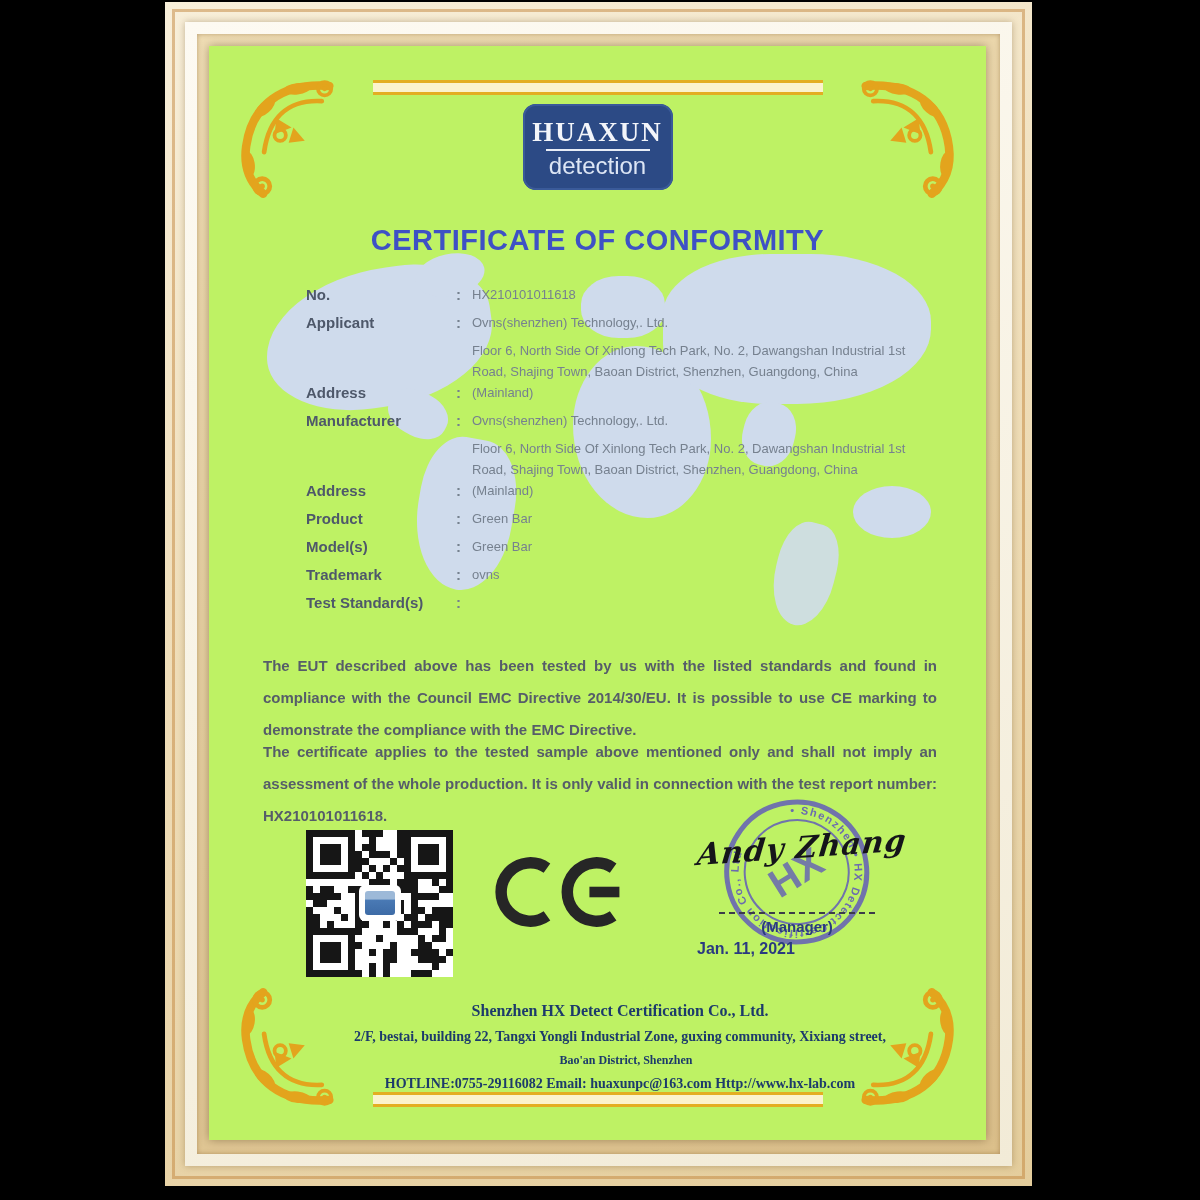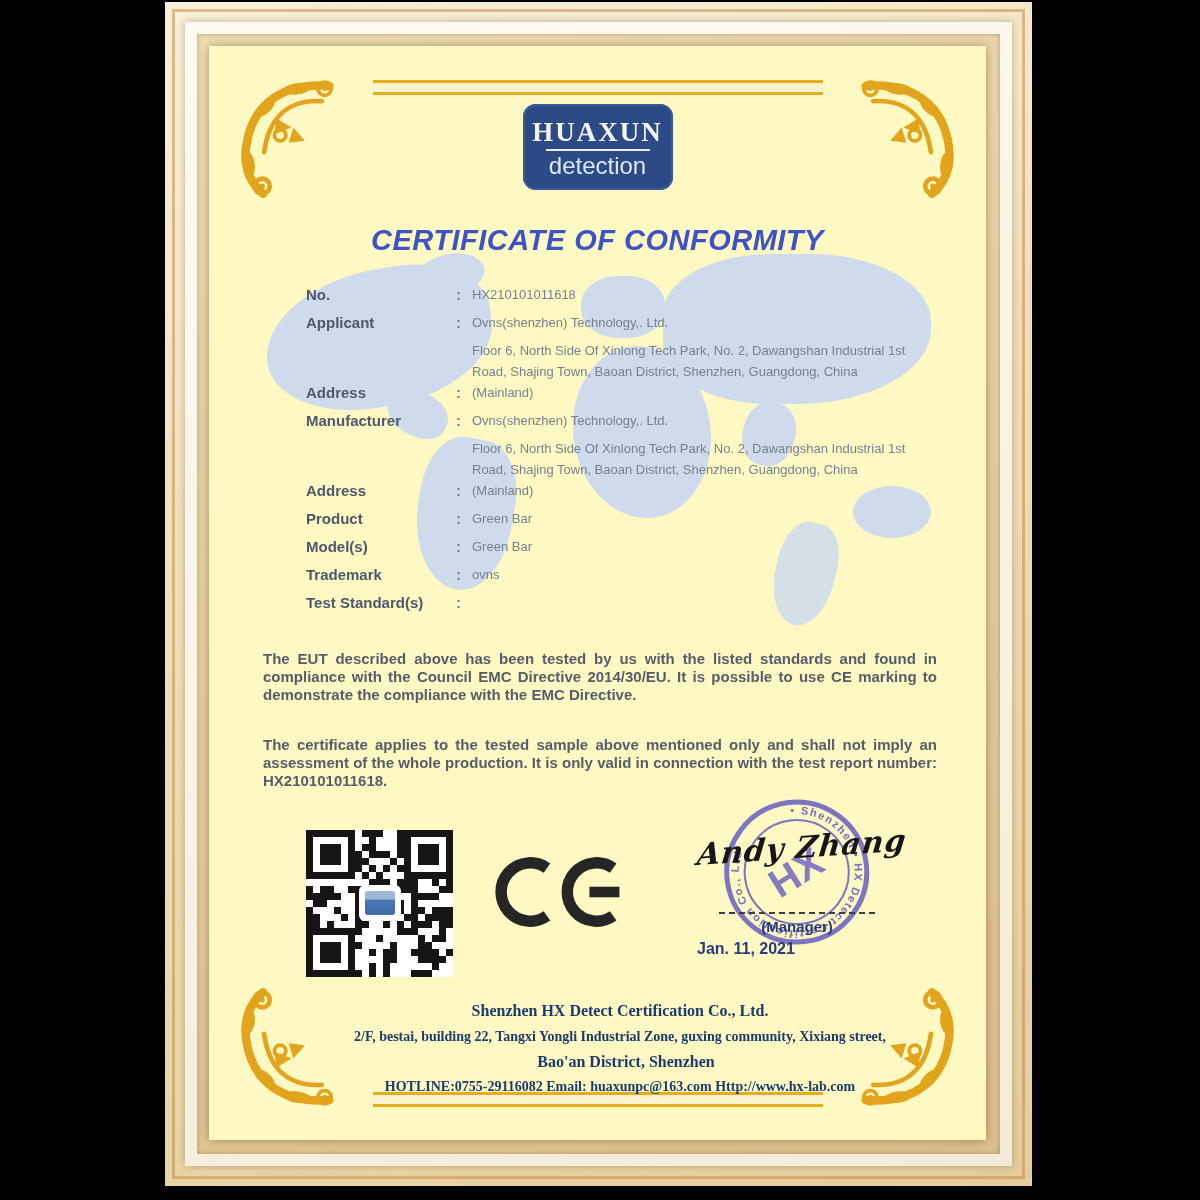--- a/index.html
+++ b/index.html
@@ -5,40 +5,40 @@
   html,body{margin:0;padding:0;}
   body{
     width:1200px;height:1200px;background:#000;position:relative;overflow:hidden;
     font-family:"Liberation Sans",sans-serif;
   }
   .photo{position:absolute;left:165px;top:2px;width:867px;height:1184px;}
   .frame-outer{position:absolute;inset:0;background:linear-gradient(160deg,#f8efda 0%,#efddb8 45%,#e4cd9c 100%);}
   .frame-outer::after{content:"";position:absolute;inset:7px;border:3px solid rgba(193,133,62,.5);}
   .frame-mat{position:absolute;inset:20px;background:linear-gradient(160deg,#fdfaf2,#f2ebd7);box-shadow:0 0 7px rgba(110,80,35,.4);}
   .frame-bevel{position:absolute;inset:32px;background:linear-gradient(160deg,#efddb4,#dcc08b);box-shadow:inset 0 0 5px rgba(120,80,30,.45);}
-  .paper{position:absolute;left:44px;right:46px;top:44px;bottom:46px;background:#fef9c3;box-shadow:0 0 9px rgba(60,40,10,.4);}
+  .paper{position:absolute;left:44px;right:46px;top:44px;bottom:46px;background:#bef264;box-shadow:0 0 9px rgba(60,40,10,.4);}
 
   
   .gold-bar{position:absolute;left:50%;transform:translateX(-50%);width:450px;height:9px;
     background:#fbf3cd;border-top:3px solid #e3ae22;border-bottom:3px solid #e3ae22;}
   .bar-top{top:34px;} .bar-bottom{top:1046px;}
   .orn{position:absolute;width:104px;height:128px;}
   .orn-tl{left:22px;top:28px;} .orn-tr{right:22px;top:28px;transform:scaleX(-1);}
   .orn-bl{left:22px;top:938px;transform:scaleY(-1);} .orn-br{right:22px;top:938px;transform:scale(-1,-1);}
 
   
   .logo{position:absolute;left:50%;top:58px;transform:translateX(-50%);
     width:150px;height:86px;background:#2c4a85;border-radius:13px;
     display:flex;flex-direction:column;align-items:center;justify-content:center;box-shadow:inset 0 0 0 2px #3a5a99;}
   .logo-name{font-family:"Liberation Serif",serif;font-weight:bold;color:#f3f5fa;font-size:27px;letter-spacing:2px;line-height:30px;}
   .logo-divider{width:104px;height:2px;background:#e8edf7;margin:2px 0 3px;}
   .logo-sub{font-family:Liberation Sans, sans-serif;color:#dde6f5;font-size:24px;line-height:23px;}
 
   .cert-title{position:absolute;left:0;right:0;top:178px;text-align:center;
-    color:#3e51c5;font-size:29px;font-weight:bold;letter-spacing:.5px;font-style:italic;}
+    color:#3e51c5;font-size:29px;font-weight:bold;letter-spacing:.5px;}
 
   
   .map{position:absolute;left:56px;top:208px;width:672px;height:372px;z-index:0;}
   .blob{position:absolute;background:#cfdbec;}
   .map .b1{left:0;top:15px;width:228px;height:138px;border-radius:60% 40% 55% 45%;transform:rotate(-8deg);}
   .map .b2{left:150px;top:0;width:70px;height:42px;border-radius:50%;transform:rotate(-12deg);}
   .map .b3{left:122px;top:138px;width:62px;height:44px;border-radius:45%;transform:rotate(28deg);}
   .map .b4{left:152px;top:184px;width:96px;height:152px;border-radius:48% 52% 58% 70%;transform:rotate(10deg);}
   .map .b5{left:316px;top:22px;width:84px;height:62px;border-radius:45%;}
   .map .b6{left:308px;top:92px;width:138px;height:172px;border-radius:46% 54% 46% 54%;}
@@ -48,21 +48,21 @@
   .map .b10{left:510px;top:268px;width:60px;height:104px;border-radius:50% 50% 60% 65%;transform:rotate(14deg);opacity:.9;}
 
   
   .fields{position:absolute;left:69px;top:238px;width:672px;z-index:1;}
   .field-row{display:flex;align-items:flex-end;margin-bottom:7px;line-height:21px;margin-left:28px;}
   .field-label{width:150px;flex:0 0 150px;font-weight:bold;color:#4e586a;font-size:15px;}
   .field-colon{width:16px;flex:0 0 16px;color:#76818f;font-weight:bold;font-size:15px;}
   .field-value{width:440px;color:#76818f;font-size:13px;white-space:pre-line;font-weight:500;}
 
   .para{position:absolute;left:54px;width:674px;z-index:1;color:#565d69;font-size:15px;font-weight:bold;
-    text-align:justify;line-height:18px;}
+    text-align:justify;line-height:32px;}
   .para-1{top:604px;} .para-2{top:690px;}
 
   
   .qr{position:absolute;left:97px;top:784px;width:147px;height:147px;background:#fff;}
   .qr-grid{position:absolute;inset:0;display:grid;grid-template-columns:repeat(21,7px);grid-template-rows:repeat(21,7px);}
   .qr-grid div{width:7px;height:7px;}
   .qr-grid .d{background:#161616;}
   .qr-logo{position:absolute;left:55px;top:57px;width:38px;height:32px;background:#fff;border-radius:4px;
     box-shadow:0 0 0 2px #fff;display:flex;align-items:center;justify-content:center;}
   .qr-logo-inner{width:30px;height:24px;border-radius:3px;background:linear-gradient(180deg,#9db9d8 0%,#9db9d8 35%,#4a7ab5 36%,#3d6ba6 100%);}
@@ -78,21 +78,21 @@
     transform:rotate(-4deg) skewX(-10deg);letter-spacing:1px;white-space:nowrap;}
   .sig-line{position:absolute;left:22px;top:122px;width:156px;border-top:2px dashed #3c3c4a;}
   .seal-role{position:absolute;left:0;top:128px;width:200px;text-align:center;font-weight:bold;font-size:15px;color:#2a3a80;}
   .seal-date{position:absolute;left:0;top:150px;width:200px;font-weight:bold;font-size:16px;color:#2a3a80;}
 
   
   .footer{position:absolute;left:0;right:0;top:956px;text-align:center;z-index:1;
     font-family:"Liberation Serif",serif;font-weight:bold;color:#1c3a6b;margin-left:45px;}
   .footer-company{font-size:16px;margin-bottom:9px;}
   .footer-addr1{font-size:14px;margin-bottom:8px;}
-  .footer-addr2{font-size:16px;margin-bottom:8px;padding-left:12px;}
+  .footer-addr2{font-size:12px;margin-bottom:8px;padding-left:12px;}
   .footer-contact{font-size:14px;}
 </style>
 </head>
 <body>
 
 <svg width="0" height="0" style="position:absolute">
   <symbol id="flourish" viewBox="0 0 110 130">
     <g fill="none" stroke="#e3a41d" stroke-linecap="round">
       <path d="M104,10 C54,6 22,30 16,74 C13,96 20,112 34,124" stroke-width="9"></path>
       <path d="M96,26 C60,24 40,44 35,80" stroke-width="5"></path>

